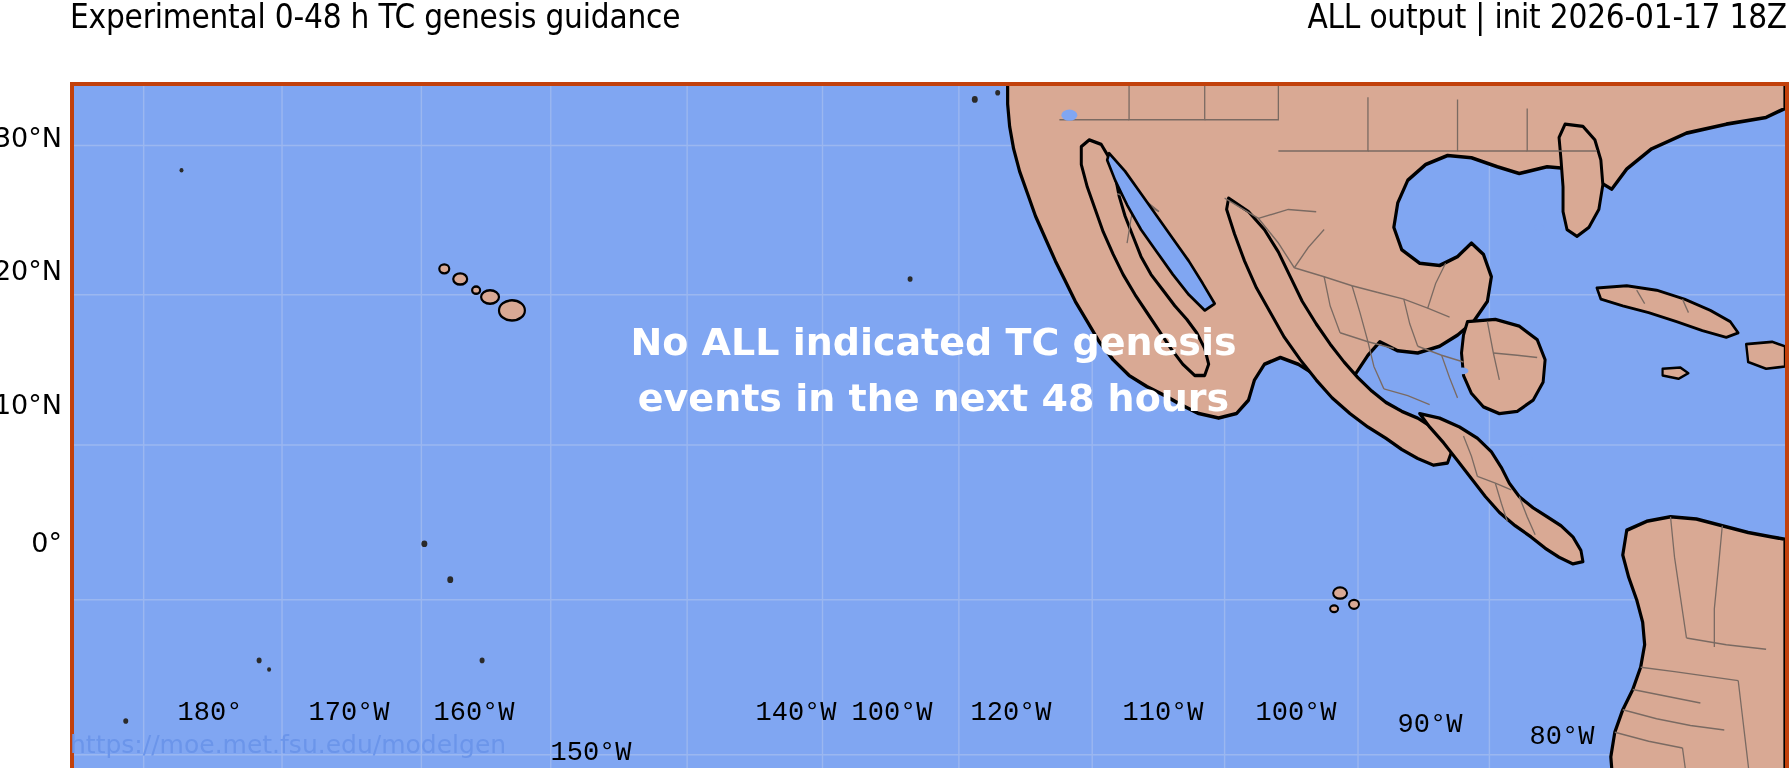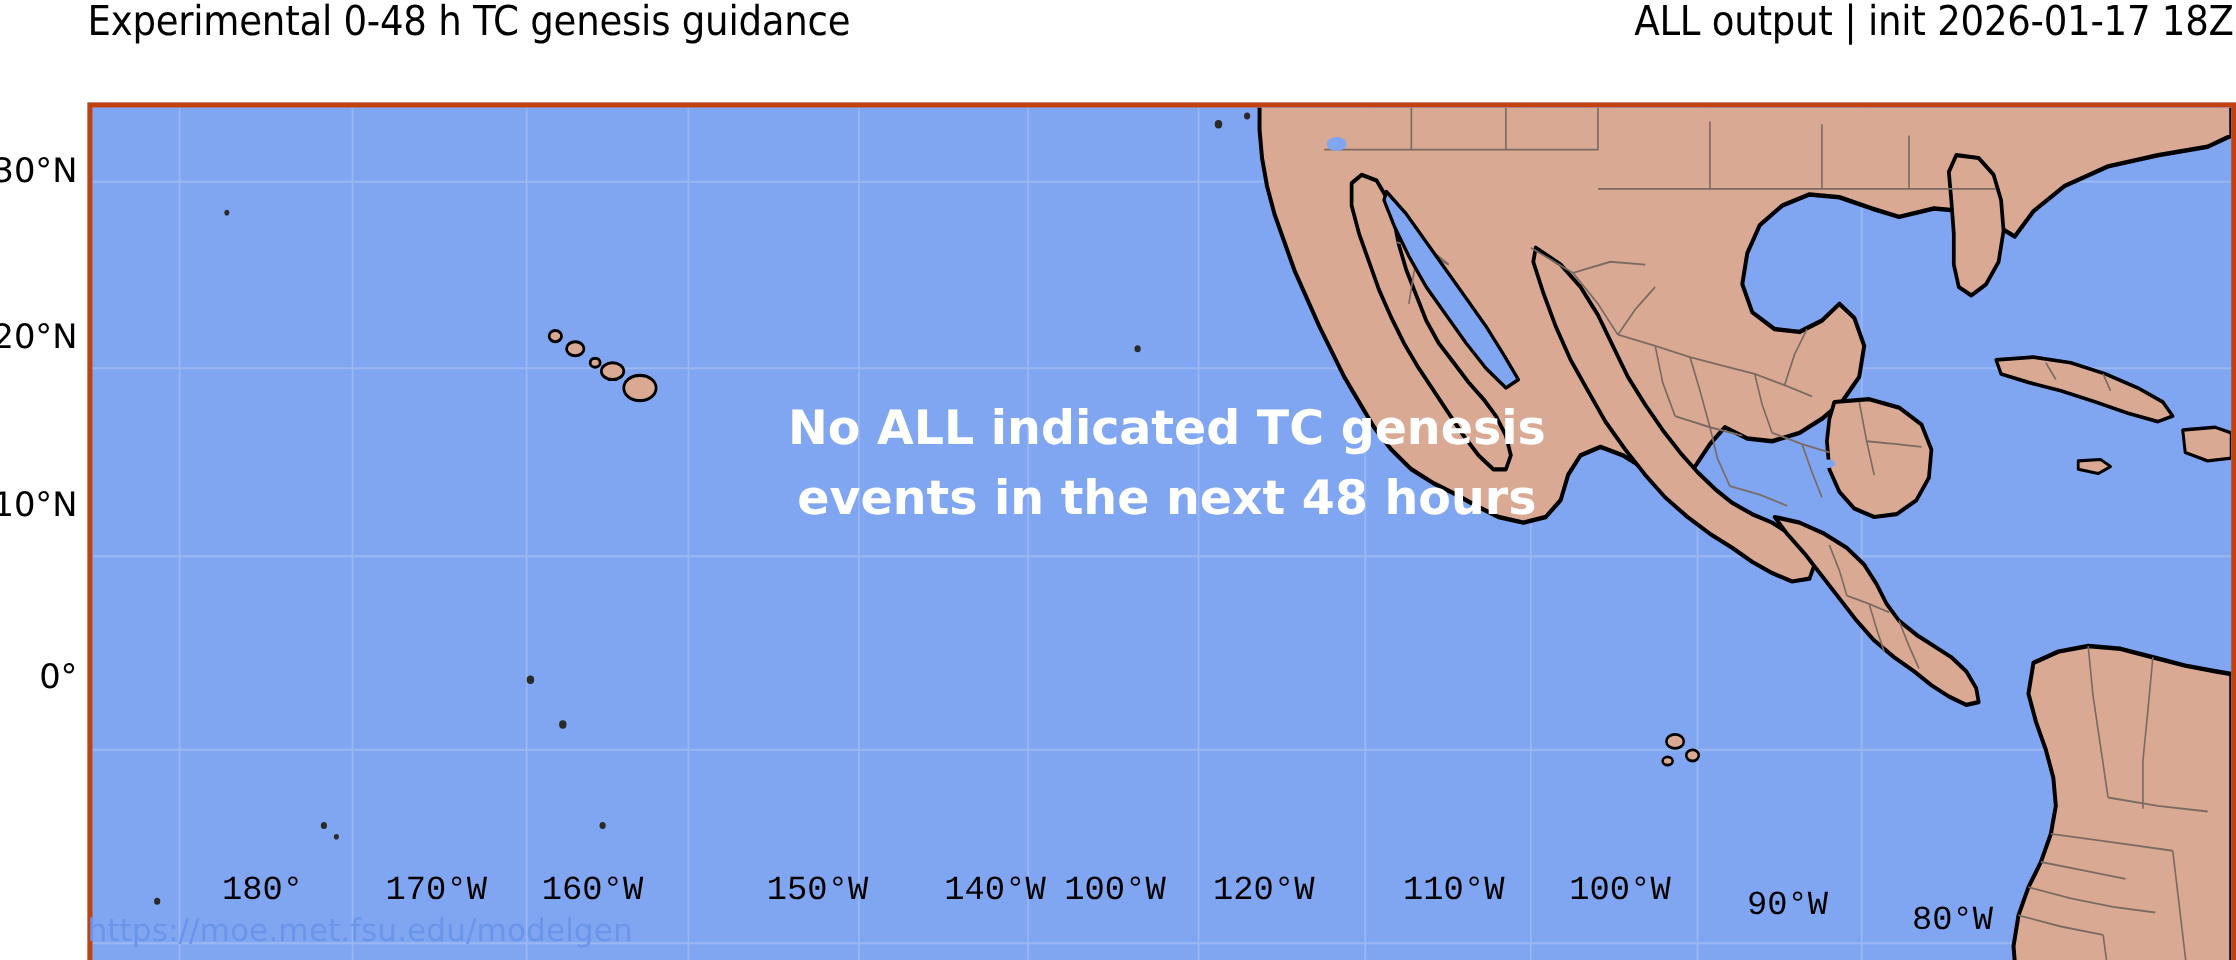--- a/index.html
+++ b/index.html
@@ -305,21 +305,21 @@
     <div>No ALL indicated TC genesis</div>
     <div>events in the next 48 hours</div>
   </div>
 
 </div>
 
 <div id="x-axis">
     <div class="xtick" style="left: 210px;">180°</div>
     <div class="xtick" style="left: 349px;">170°W</div>
     <div class="xtick" style="left: 474px;">160°W</div>
-    <div class="xtick" style="left: 654px;">150°W</div>
+    <div class="xtick" style="left: 591px; margin-top: 40px;">150°W</div>
     <div class="xtick" style="left: 756px; margin-left: 40px;">140°W</div>
     <div class="xtick" style="left: 892px;">100°W</div>
     <div class="xtick" style="left: 1011px;">120°W</div>
     <div class="xtick" style="left: 1163px;">110°W</div>
     <div class="xtick" style="left: 1296px;">100°W</div>
     <div class="xtick" style="left: 1430px; margin-top: 12px;">90°W</div>
     <div class="xtick" style="left: 1562px; margin-top: 24px;">80°W</div>
   </div>
 <div id="y-axis">
     <div class="ytick" style="top: 137px;">30°N</div>

